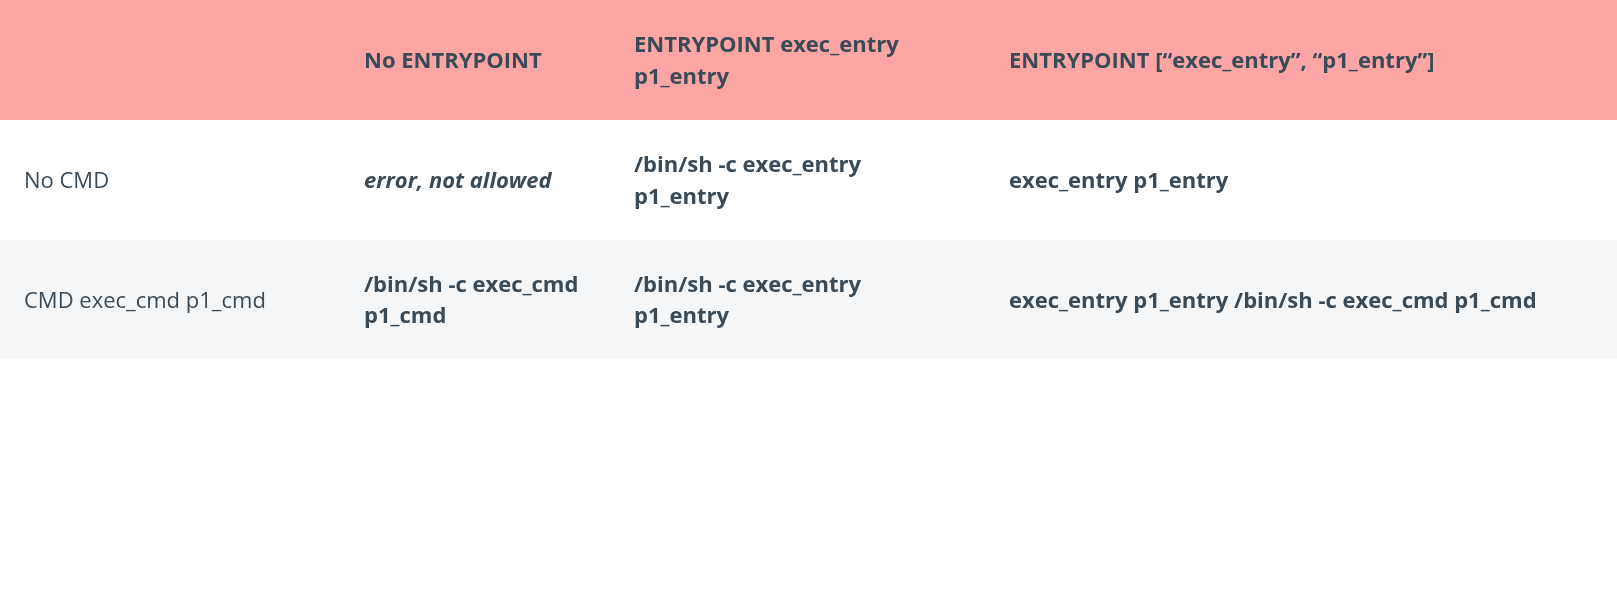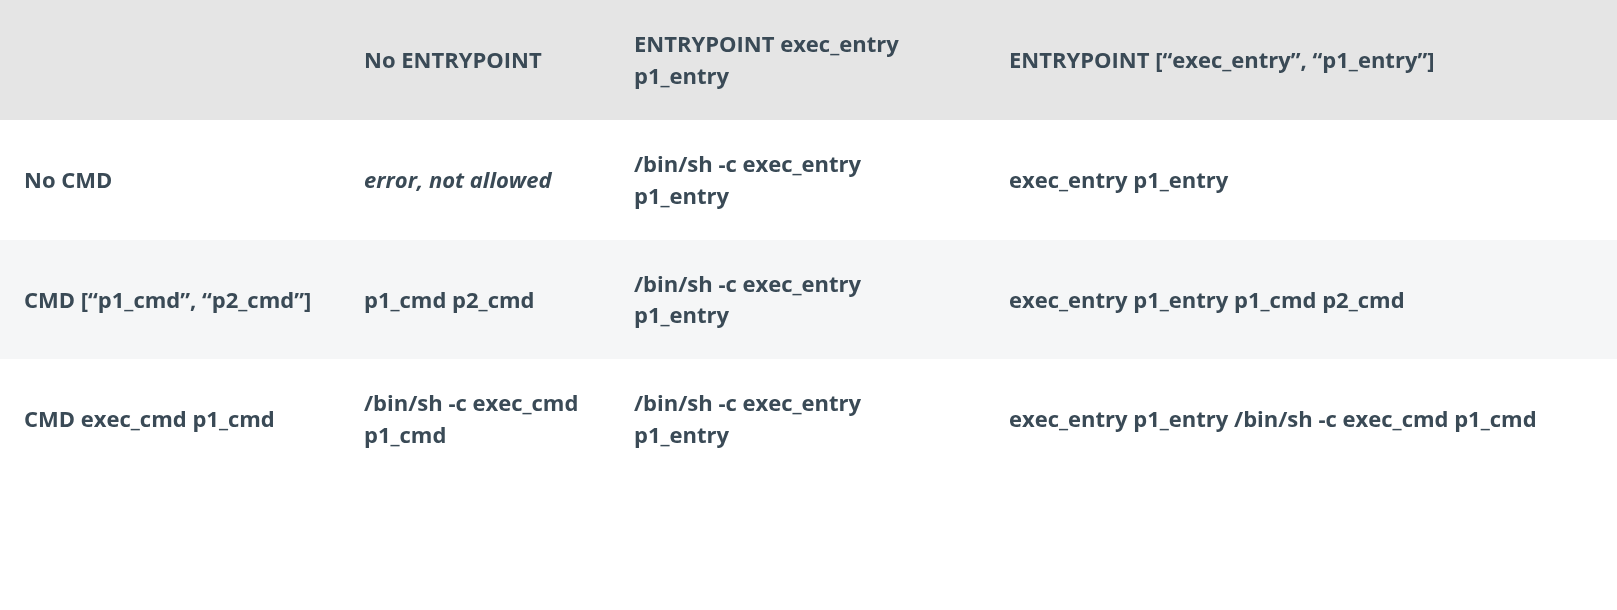--- a/index.html
+++ b/index.html
@@ -20,34 +20,34 @@
       table-layout: fixed;
     }
     th, td {
       text-align: left;
       vertical-align: middle;
       padding: 28px 24px;
       line-height: 1.45;
       font-weight: bold;
     }
     thead tr {
-      background: #e5e5e5;
+      background: #fca5a5;
     }
     th {
       font-weight: 700;
       color: #3a4a56;
     }
     tbody tr:nth-child(odd) {
       background: #ffffff;
     }
     tbody tr:nth-child(even) {
       background: #f5f6f7;
     }
     tbody td:first-child {
-      font-weight: 700;
+      font-weight: 400;
     }
     .italic {
       font-style: italic;
     }
     col.c1 { width: 340px; }
     col.c2 { width: 270px; }
     col.c3 { width: 375px; }
     col.c4 { width: 632px; }
   </style>
 </head>
@@ -69,25 +69,19 @@
     </tr>
   </thead>
   <tbody>
     <tr>
       <td>No CMD</td>
       <td><span class="italic">error, not allowed</span></td>
       <td>/bin/sh -c exec_entry p1_entry</td>
       <td>exec_entry p1_entry</td>
     </tr>
     <tr>
-      <td>CMD [“p1_cmd”, “p2_cmd”]</td>
-      <td>p1_cmd p2_cmd</td>
-      <td>/bin/sh -c exec_entry p1_entry</td>
-      <td>exec_entry p1_entry p1_cmd p2_cmd</td>
-    </tr>
-    <tr>
       <td>CMD exec_cmd p1_cmd</td>
       <td>/bin/sh -c exec_cmd p1_cmd</td>
       <td>/bin/sh -c exec_entry p1_entry</td>
       <td>exec_entry p1_entry /bin/sh -c exec_cmd p1_cmd</td>
     </tr>
   </tbody>
 </table>
 
 </body></html>

